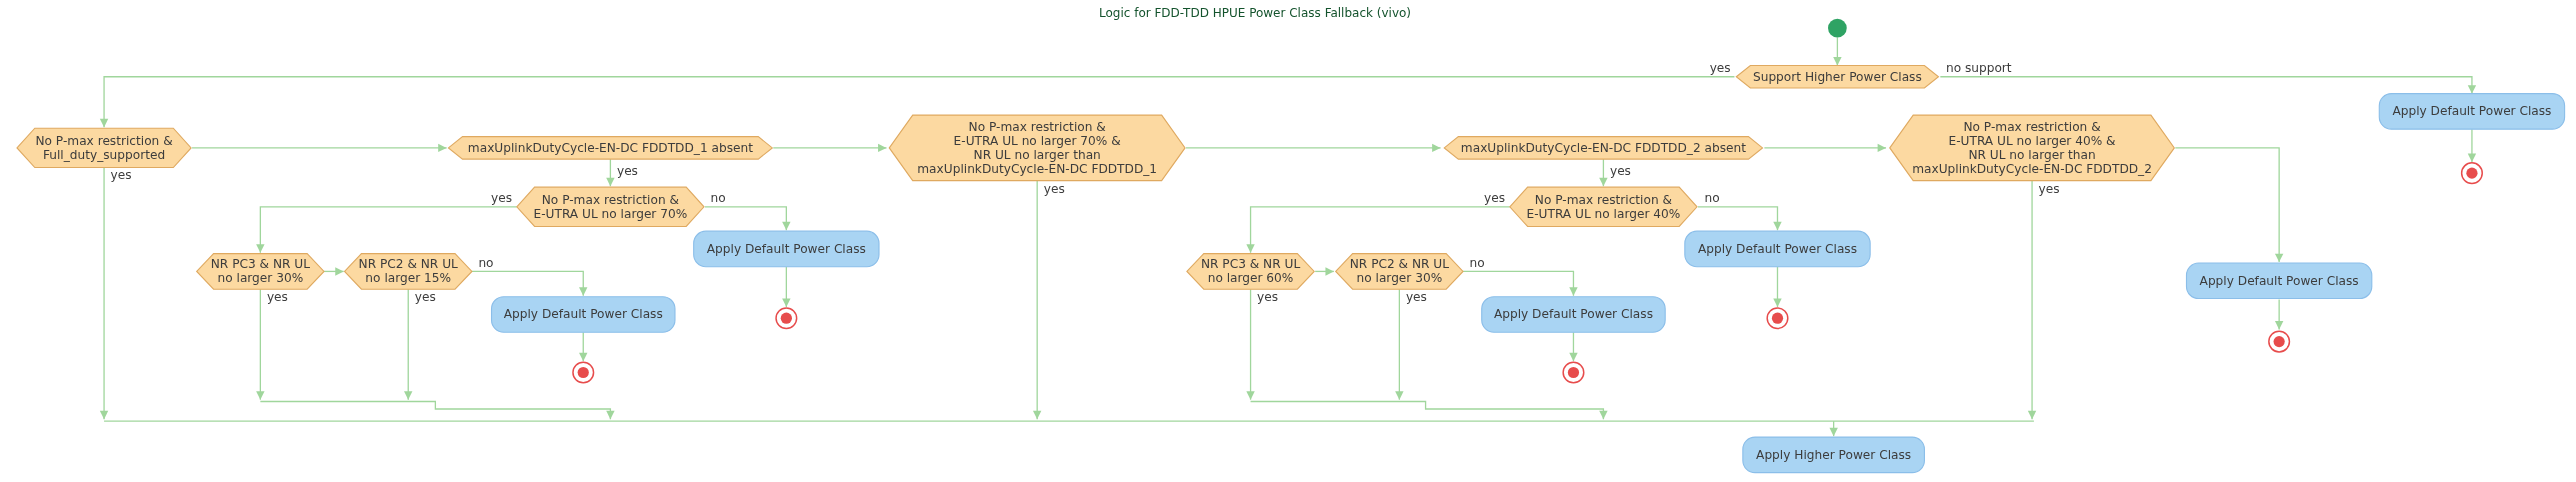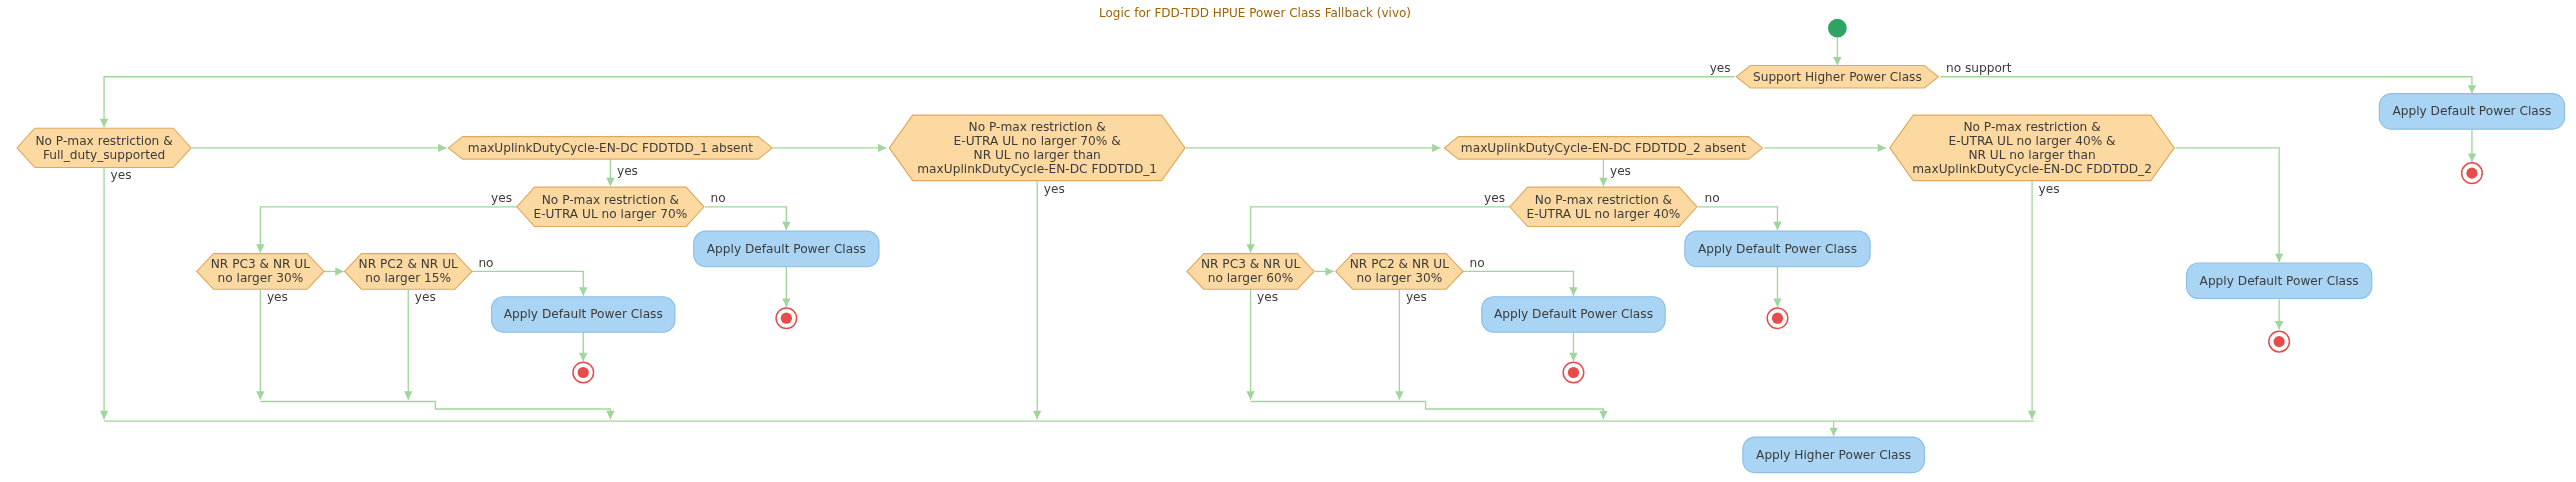--- a/index.html
+++ b/index.html
@@ -1,17 +1,17 @@
 <!DOCTYPE html>
 <html style="--decision_fill: #FCD9A1; --decision_border: #DFA960; --action_fill: #A9D4F3; --action_border: #8BBEE9; --edge: #A0D69C; --start: #2FA364; --end: #E74C4C; --text: #3C3C3C;font-size:15px"><head>
 <meta charset="utf-8">
 <style>
   html,body{margin:0;padding:0;background:#ffffff;}
   body{width:2576px;height:482px;position:relative;font-family:"DejaVu Sans","Liberation Sans",sans-serif;overflow:hidden;}
-  .title{position:absolute;top:5.6px;left:1255px;transform:translateX(-50%);font-size:12px;color:#a16207;white-space:nowrap;text-align:center;}
+  .title{position:absolute;top:5.6px;left:1255px;transform:translateX(-50%);font-size:12px;color:#14532d;white-space:nowrap;text-align:center;}
   svg{position:absolute;left:0;top:0;}
   .edge{fill:none;stroke:var(--edge);stroke-width:1.4;}
   .arrowhead{fill:var(--edge);stroke:none;}
   .decision{fill:var(--decision_fill);stroke:var(--decision_border);stroke-width:1.2;}
   .action{fill:var(--action_fill);stroke:var(--action_border);stroke-width:1.2;}
   .start{fill:var(--start);stroke:none;}
   .end-outer{fill:#ffffff;stroke:var(--end);stroke-width:1.6;}
   .end-inner{fill:var(--end);}
   .node-text{font-size:13px;fill:var(--text);dominant-baseline:central;}
   .edge-label{font-size:13px;fill:var(--text);}

